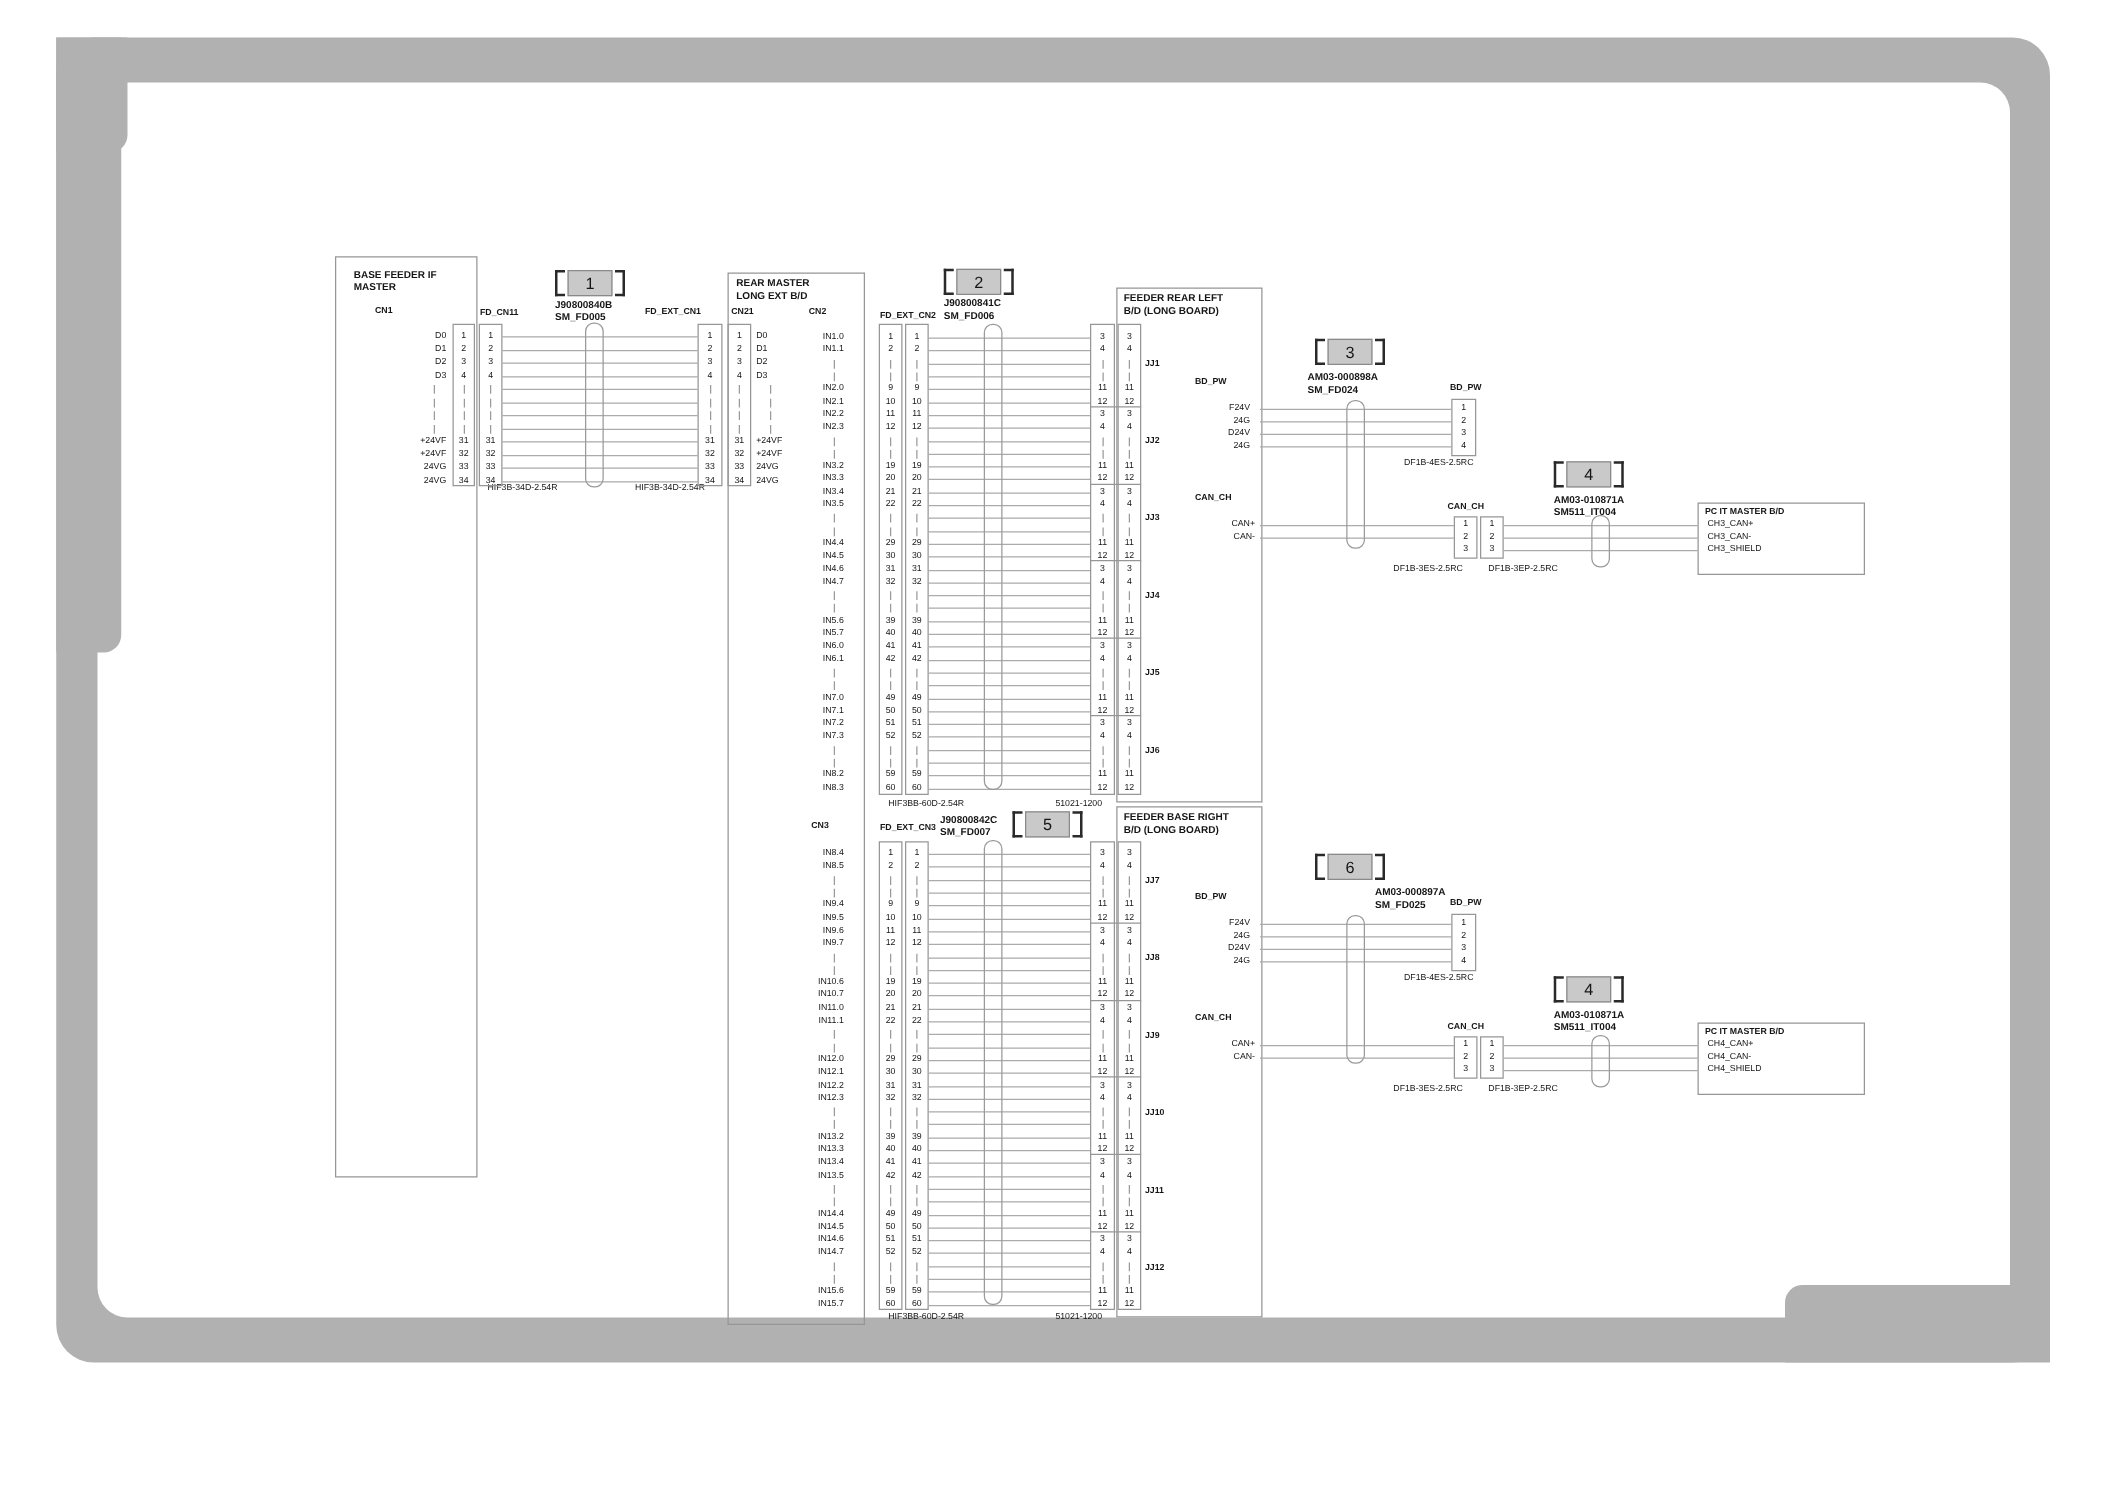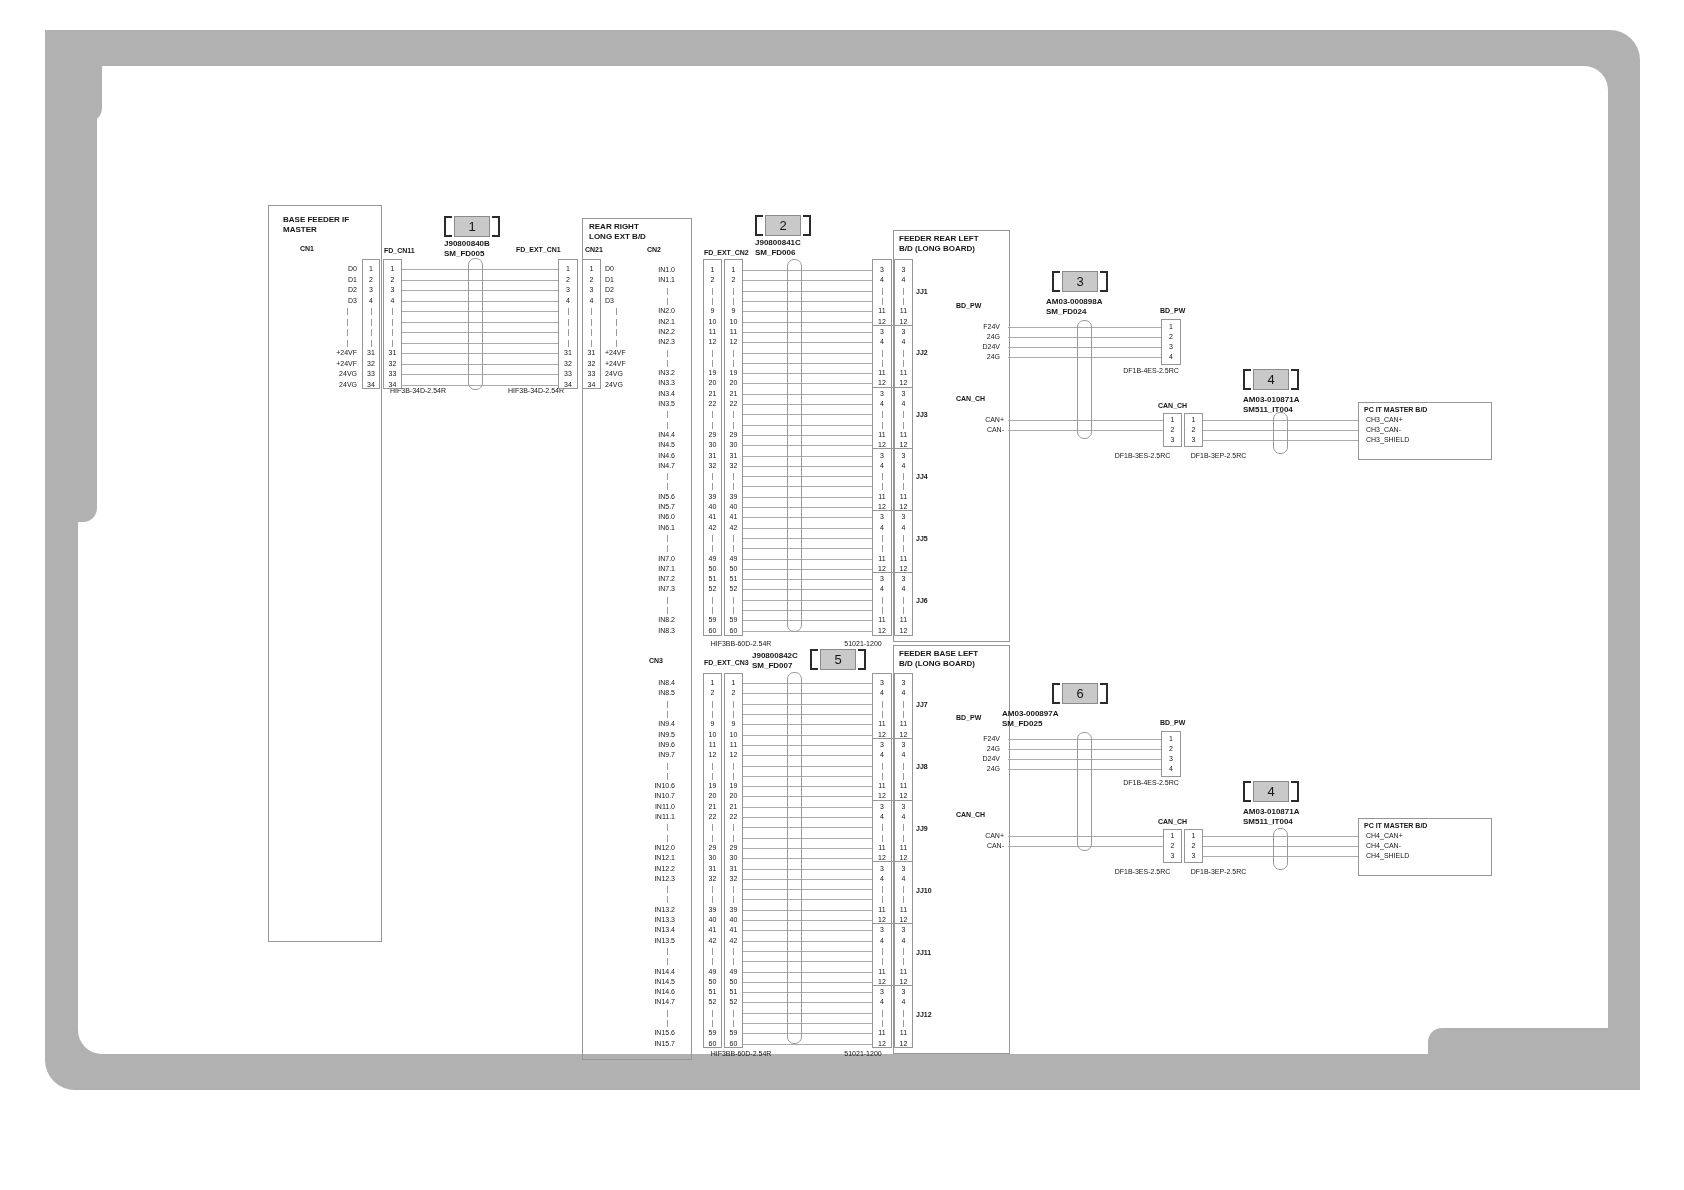--- a/index.html
+++ b/index.html
@@ -39,23 +39,23 @@
 <div class="abs tab" style="left: 1428px; top: 1028px; width: 212px; height: 62px; border-radius: 14px 0px 0px; background: rgb(177, 177, 177);"></div>
 
 <div id="diagram">
 
   <div class="abs board" style="left:268px;top:205px;width:112px;height:735px;"></div>
   <div class="abs board" style="left:582px;top:218px;width:108px;height:840px;"></div>
   <div class="abs board" style="left:893px;top:230px;width:115px;height:410px;"></div>
   <div class="abs board" style="left:893px;top:645px;width:115px;height:407px;"></div>
 
   <div class="abs t-title" style="left:283px;top:215px;"><span>BASE FEEDER IF</span><br><span>MASTER</span></div>
-  <div class="abs t-title" style="left:589px;top:222px;"><span>REAR RIGHT</span><br><span>LONG EXT B/D</span></div>
+  <div class="abs t-title" style="left:589px;top:222px;"><span>REAR MASTER</span><br><span>LONG EXT B/D</span></div>
   <div class="abs t-title" style="left:899px;top:234px;"><span>FEEDER REAR LEFT</span><br><span>B/D (LONG BOARD)</span></div>
-  <div class="abs t-title" style="left:899px;top:649px;"><span>FEEDER BASE LEFT</span><br><span>B/D (LONG BOARD)</span></div>
+  <div class="abs t-title" style="left:899px;top:649px;"><span>FEEDER BASE RIGHT</span><br><span>B/D (LONG BOARD)</span></div>
 
   <div class="abs t-head" style="left:300px;top:244px;">CN1</div>
   <div class="abs t-head" style="left:384px;top:246px;">FD_CN11</div>
   <div class="abs t-head" style="left:516px;top:245px;">FD_EXT_CN1</div>
   <div class="abs t-head" style="left:585px;top:245px;">CN21</div>
   <div class="abs t-head" style="left:647px;top:245px;">CN2</div>
   <div class="abs t-head" style="left:704px;top:248px;">FD_EXT_CN2</div>
   <div class="abs t-head" style="left:649px;top:656px;">CN3</div>
   <div class="abs t-head" style="left:704px;top:658px;">FD_EXT_CN3</div>
 
@@ -93,21 +93,21 @@
       <div class="bk bkl"></div>
       <div class="bbox" style="background: rgb(201, 201, 201);">4</div>
       <div class="bk bkr"></div>
     </div>
 
   <div class="abs t-part" style="left:444px;top:239px;"><span>J90800840B</span><br><span>SM_FD005</span></div>
   <div class="abs t-part" style="left:755px;top:238px;"><span>J90800841C</span><br><span>SM_FD006</span></div>
   <div class="abs t-part" style="left:1046px;top:297px;"><span>AM03-000898A</span><br><span>SM_FD024</span></div>
   <div class="abs t-part" style="left:1243px;top:395px;"><span>AM03-010871A</span><br><span>SM511_IT004</span></div>
   <div class="abs t-part" style="left:752px;top:651px;"><span>J90800842C</span><br><span>SM_FD007</span></div>
-  <div class="abs t-part" style="left:1002px;top:709px;"><span>AM03-000897A</span><br><span>SM_FD025</span></div>
+  <div class="abs t-part" style="left:1100px;top:709px;"><span>AM03-000897A</span><br><span>SM_FD025</span></div>
   <div class="abs t-part" style="left:1243px;top:807px;"><span>AM03-010871A</span><br><span>SM511_IT004</span></div>
 
   <div class="abs t-sig tc" style="left:363px;top:386px;width:110px;">HIF3B-34D-2.54R</div>
   <div class="abs t-sig tc" style="left:481px;top:386px;width:110px;">HIF3B-34D-2.54R</div>
   <div class="abs t-sig tc" style="left:686px;top:639px;width:110px;">HIF3BB-60D-2.54R</div>
   <div class="abs t-sig tc" style="left:808px;top:639px;width:110px;">51021-1200</div>
   <div class="abs t-sig tc" style="left:686px;top:1049px;width:110px;">HIF3BB-60D-2.54R</div>
   <div class="abs t-sig tc" style="left:808px;top:1049px;width:110px;">51021-1200</div>
 
   <div id="dyn">

